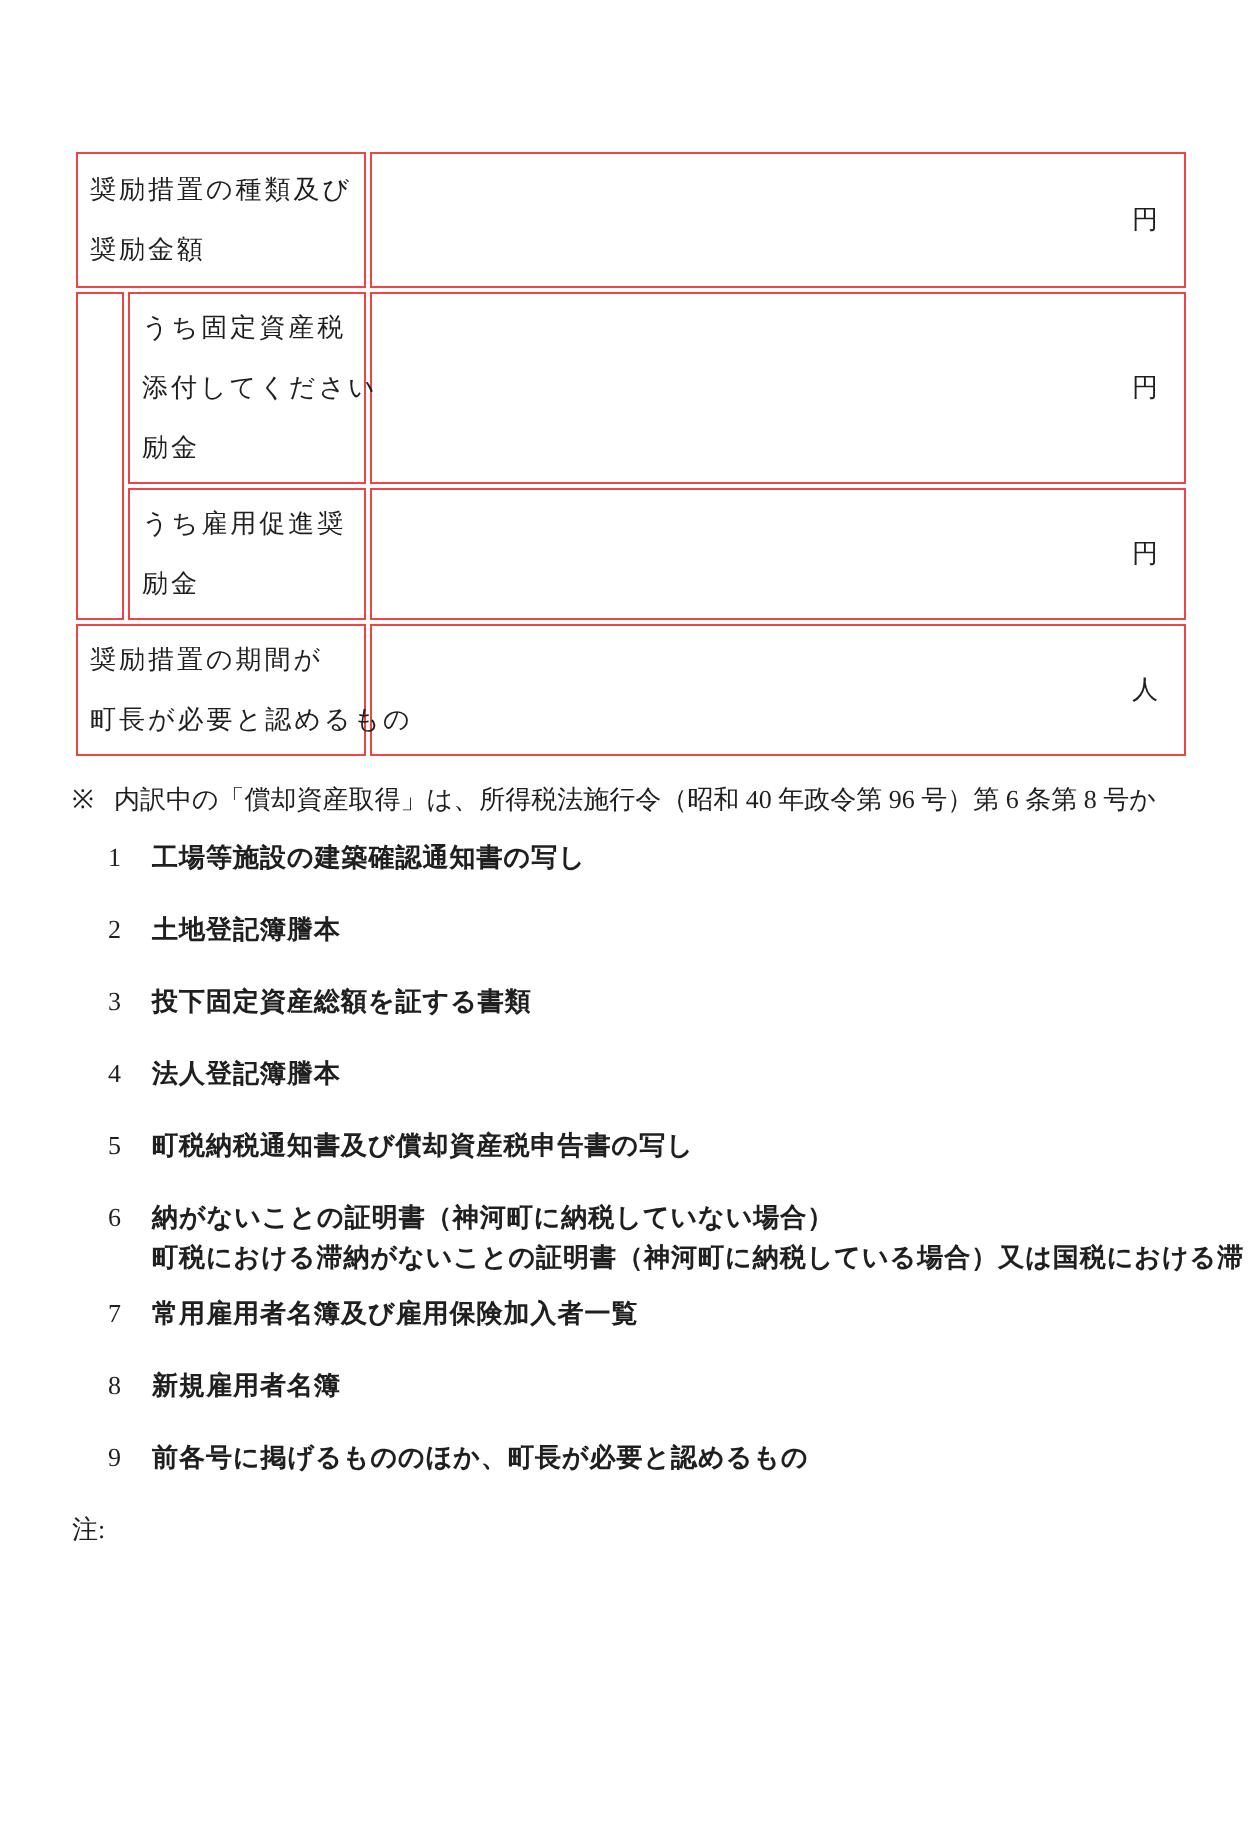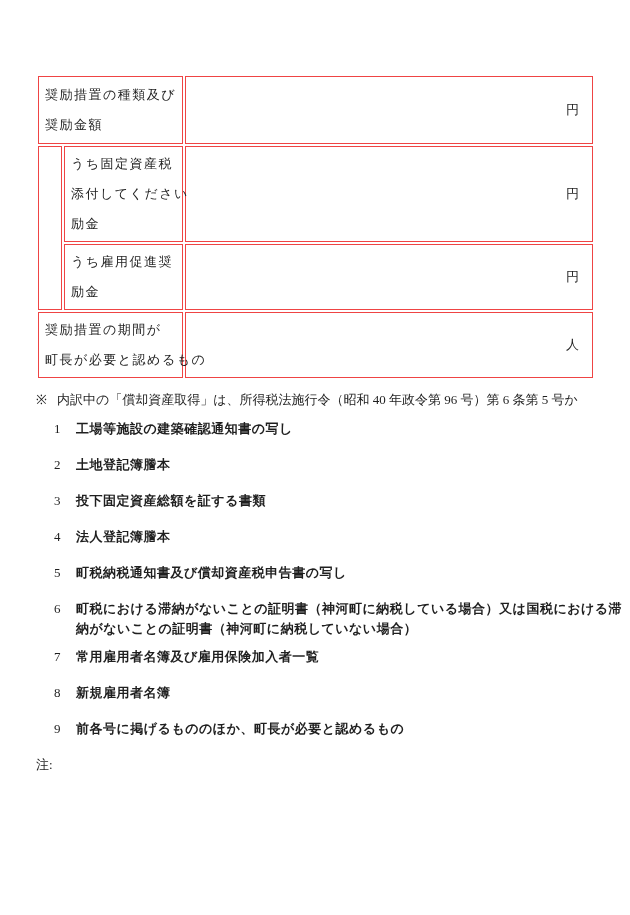--- a/index.html
+++ b/index.html
@@ -133,21 +133,21 @@
         <span></span>
         <span>人</span>
       </td>
     </tr>
   </tbody>
     </table>
 
   <div class="asterisk-note">
     <span class="marker">※</span>
     <span class="note-lines">
-      <span class="line">内訳中の「償却資産取得」は、所得税法施行令（昭和 40 年政令第 96 号）第 6 条第 5 号か</span>
+      <span class="line">内訳中の「償却資産取得」は、所得税法施行令（昭和 40 年政令第 96 号）第 6 条第 8 号か</span>
     </span>
   </div>
 
 
   <ol class="attach-list">
     <li class="attach-item">
       <span class="num">1</span>
       <span class="item-lines">
           <span class="line">工場等施設の建築確認通知書の写し</span>
         </span>
@@ -172,22 +172,22 @@
     </li>
     <li class="attach-item">
       <span class="num">5</span>
       <span class="item-lines">
           <span class="line">町税納税通知書及び償却資産税申告書の写し</span>
         </span>
     </li>
     <li class="attach-item tight">
       <span class="num">6</span>
       <span class="item-lines">
+        <span class="line">納がないことの証明書（神河町に納税していない場合）</span>
         <span class="line">町税における滞納がないことの証明書（神河町に納税している場合）又は国税における滞</span>
-        <span class="line">納がないことの証明書（神河町に納税していない場合）</span>
       </span>
     </li>
     <li class="attach-item">
       <span class="num">7</span>
       <span class="item-lines">
           <span class="line">常用雇用者名簿及び雇用保険加入者一覧</span>
         </span>
     </li>
     <li class="attach-item">
       <span class="num">8</span>

